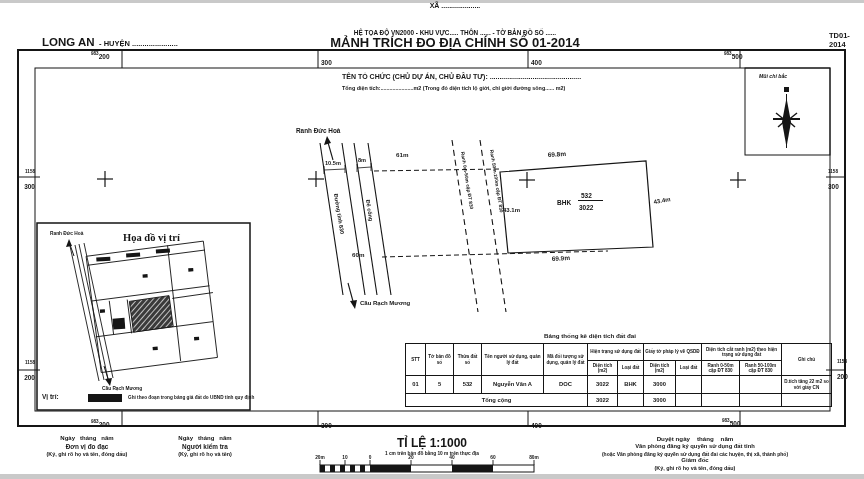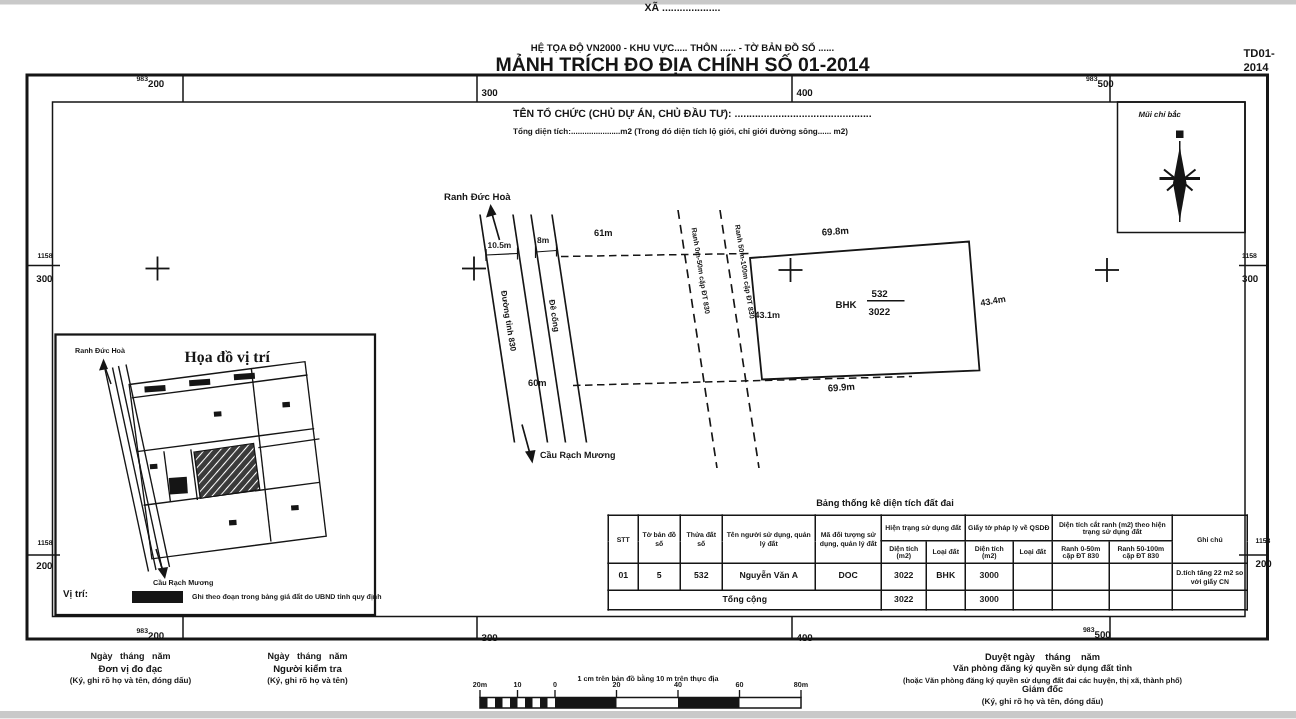--- a/index.html
+++ b/index.html
@@ -205,20 +205,24 @@
       <line x1="452" y1="460" x2="452" y2="465"></line>
           <line x1="493" y1="460" x2="493" y2="465"></line>
       <line x1="534" y1="460" x2="534" y2="465"></line>
     </g>
   </g>
 </svg>
 
 <div class="abs b ctr" style="left:50px;top:2px;width:810px;font-size:7px;">XÃ ....................</div>
 <div class="abs b ctr" style="left:50px;top:11px;width:810px;font-size:13px;margin-top:24px;">MẢNH TRÍCH ĐO ĐỊA CHÍNH SỐ 01-2014</div>
 <div class="abs b ctr" style="left:50px;top:29px;width:810px;font-size:6.4px;">HỆ TỌA ĐỘ VN2000 - KHU VỰC..... THÔN ...... - TỜ BẢN ĐỒ SỐ ......</div>
+<div class="abs" style="left:42px;top:32px;white-space:nowrap;">
+  <span class="b" style="font-size:11.5px;">LONG AN</span>
+  <span class="b" style="font-size:7.5px;">- HUYỆN ......................</span>
+</div>
 <div class="abs b" style="left:829px;top:31px;font-size:7.5px;">TD01-2014</div>
 
 <div class="abs b" style="left:342px;top:73px;font-size:7px;white-space:nowrap;">TÊN TỔ CHỨC (CHỦ DỰ ÁN, CHỦ ĐẦU TƯ): ...............................................</div>
 <div class="abs b" style="left:342px;top:85px;font-size:5.4px;white-space:nowrap;">Tổng diện tích:......................m2 (Trong đó diện tích lộ giới, chỉ giới đường sông...... m2)</div>
 
 <div class="coord" style="left:91px;top:45px;">
   <span class="sup">983</span><span class="val">200</span></div>
 <div class="coord" style="left:321px;top:51px;">
   <span class="val">300</span></div>
 <div class="coord" style="left:531px;top:51px;">
@@ -316,20 +320,21 @@
   <div style="font-size:6px;">Ngày&nbsp;&nbsp;&nbsp;tháng&nbsp;&nbsp;&nbsp;năm</div>
   <div style="font-size:6.4px;">Đơn vị đo đạc</div>
   <div style="font-size:5.4px;">(Ký, ghi rõ họ và tên, đóng dấu)</div>
 </div>
 <div class="sig" style="left:140px;top:435px;width:130px;">
   <div style="font-size:6px;">Ngày&nbsp;&nbsp;&nbsp;tháng&nbsp;&nbsp;&nbsp;năm</div>
   <div style="font-size:6.4px;">Người kiểm tra</div>
   <div style="font-size:5.4px;">(Ký, ghi rõ họ và tên)</div>
 </div>
 
+<div class="abs b ctr" style="left:360px;top:436px;width:144px;font-size:12px;">TỈ LỆ 1:1000</div>
 <div class="abs b ctr" style="left:350px;top:451px;width:164px;font-size:4.8px;">1 cm trên bản đồ bằng 10 m trên thực địa</div>
 <div class="abs" style="left:300px;top:455px;width:260px;height:10px;">
   <span class="tick-label" style="left:20px;">20m</span>
   <span class="tick-label" style="left:45px;">10</span>
   <span class="tick-label" style="left:70px;">0</span>
   <span class="tick-label" style="left:111px;">20</span>
   <span class="tick-label" style="left:152px;">40</span>
   <span class="tick-label" style="left:193px;">60</span>
   <span class="tick-label" style="left:234px;">80m</span>
 </div>

